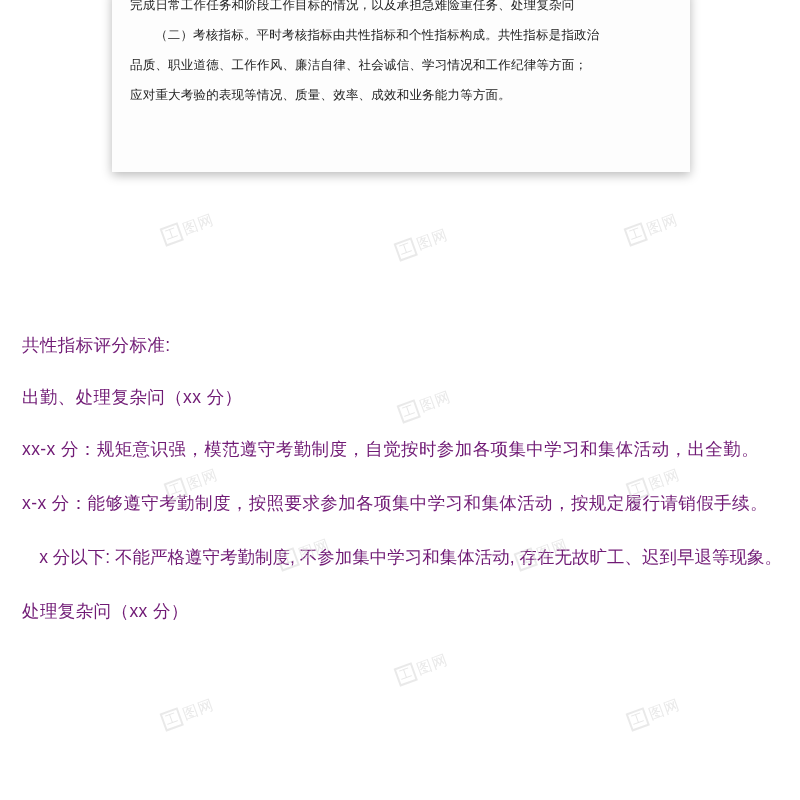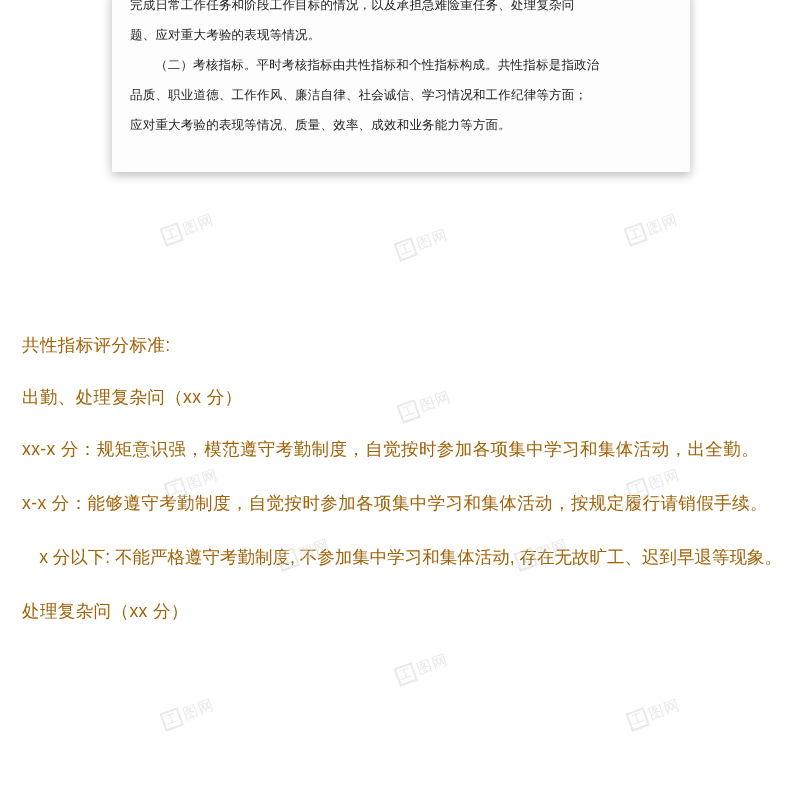--- a/index.html
+++ b/index.html
@@ -40,21 +40,21 @@
   }
 
   
   #main-body {
     position: absolute;
     left: 22px;
     top: 322px;
     width: 760px;
   }
   .body-para {
-    color: #a16207;
+    color: #701a75;
     font-size: 17.5px;
     line-height: 46px;
     letter-spacing: 0.4px;
     margin: 0 0 8px 0;
   }
   .body-para.small-gap {
     margin-bottom: 6px;
   }
   .body-para.tight {
     letter-spacing: 0px;
@@ -95,31 +95,30 @@
     font-size: 15px;
     letter-spacing: 1px;
     font-family: "DejaVu Sans", sans-serif;
   }
 </style>
 </head>
 <body>
 
 <div id="top-card">
   <div class="doc-line">完成日常工作任务和阶段工作目标的情况，以及承担急难险重任务、处理复杂问</div>
-  <div class="doc-line">题、应对重大考验的表现等情况。</div>
   <div class="doc-line indent">（二）考核指标。平时考核指标由共性指标和个性指标构成。共性指标是指政治</div>
   <div class="doc-line">品质、职业道德、工作作风、廉洁自律、社会诚信、学习情况和工作纪律等方面；</div>
   <div class="doc-line">应对重大考验的表现等情况、质量、效率、成效和业务能力等方面。</div>
 </div>
 
 <div id="main-body">
   <p class="body-para small-gap">共性指标评分标准:</p>
   <p class="body-para small-gap">出勤、处理复杂问（xx 分）</p>
   <p class="body-para">xx-x 分：规矩意识强，模范遵守考勤制度，自觉按时参加各项集中学习和集体活动，出全勤。</p>
-  <p class="body-para">x-x 分：能够遵守考勤制度，自觉按时参加各项集中学习和集体活动，按规定履行请销假手续。</p>
+  <p class="body-para">x-x 分：能够遵守考勤制度，按照要求参加各项集中学习和集体活动，按规定履行请销假手续。</p>
   <p class="body-para tight">x 分以下: 不能严格遵守考勤制度, 不参加集中学习和集体活动, 存在无故旷工、迟到早退等现象。</p>
   <p class="body-para">处理复杂问（xx 分）</p>
 </div>
 
 <div id="watermark-layer">
     <div class="wm" style="left: 146px; top: 215px;">
       <div class="wm-inner">
         <div class="wm-box">工</div>
         <div class="wm-text">图网</div>
       </div>

